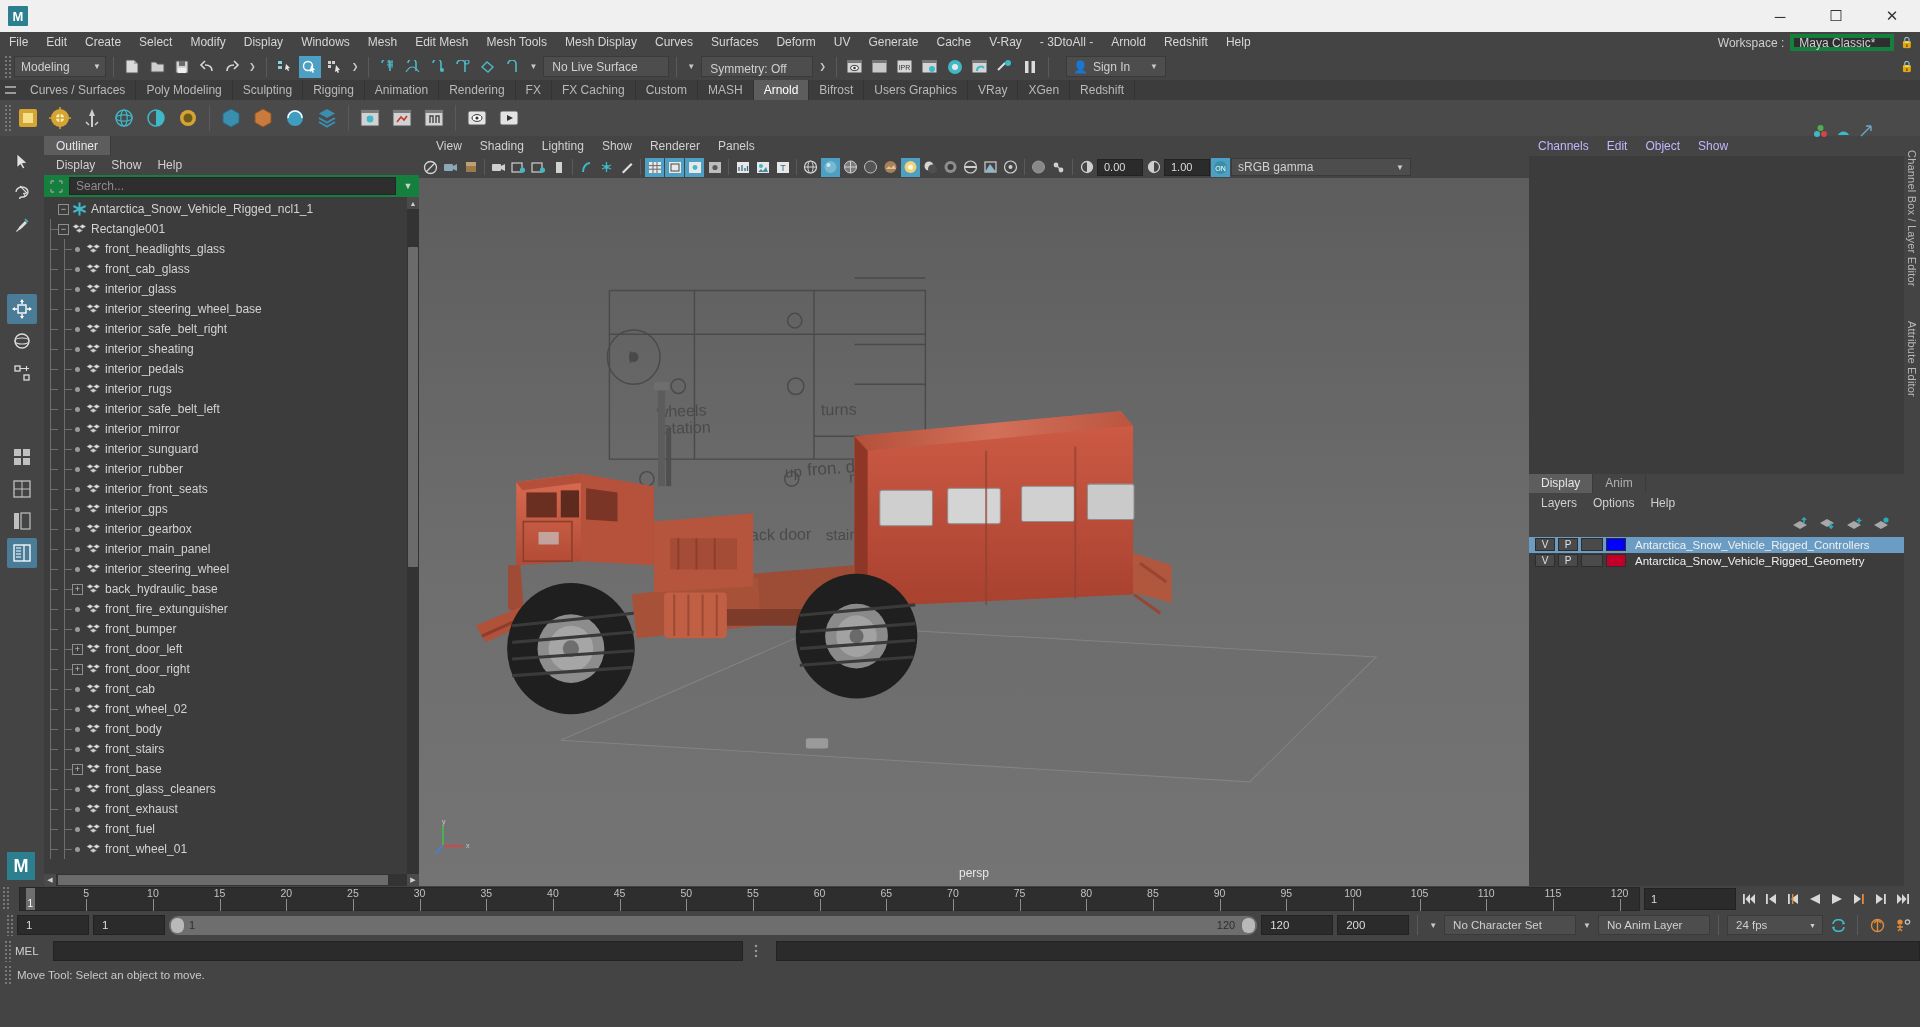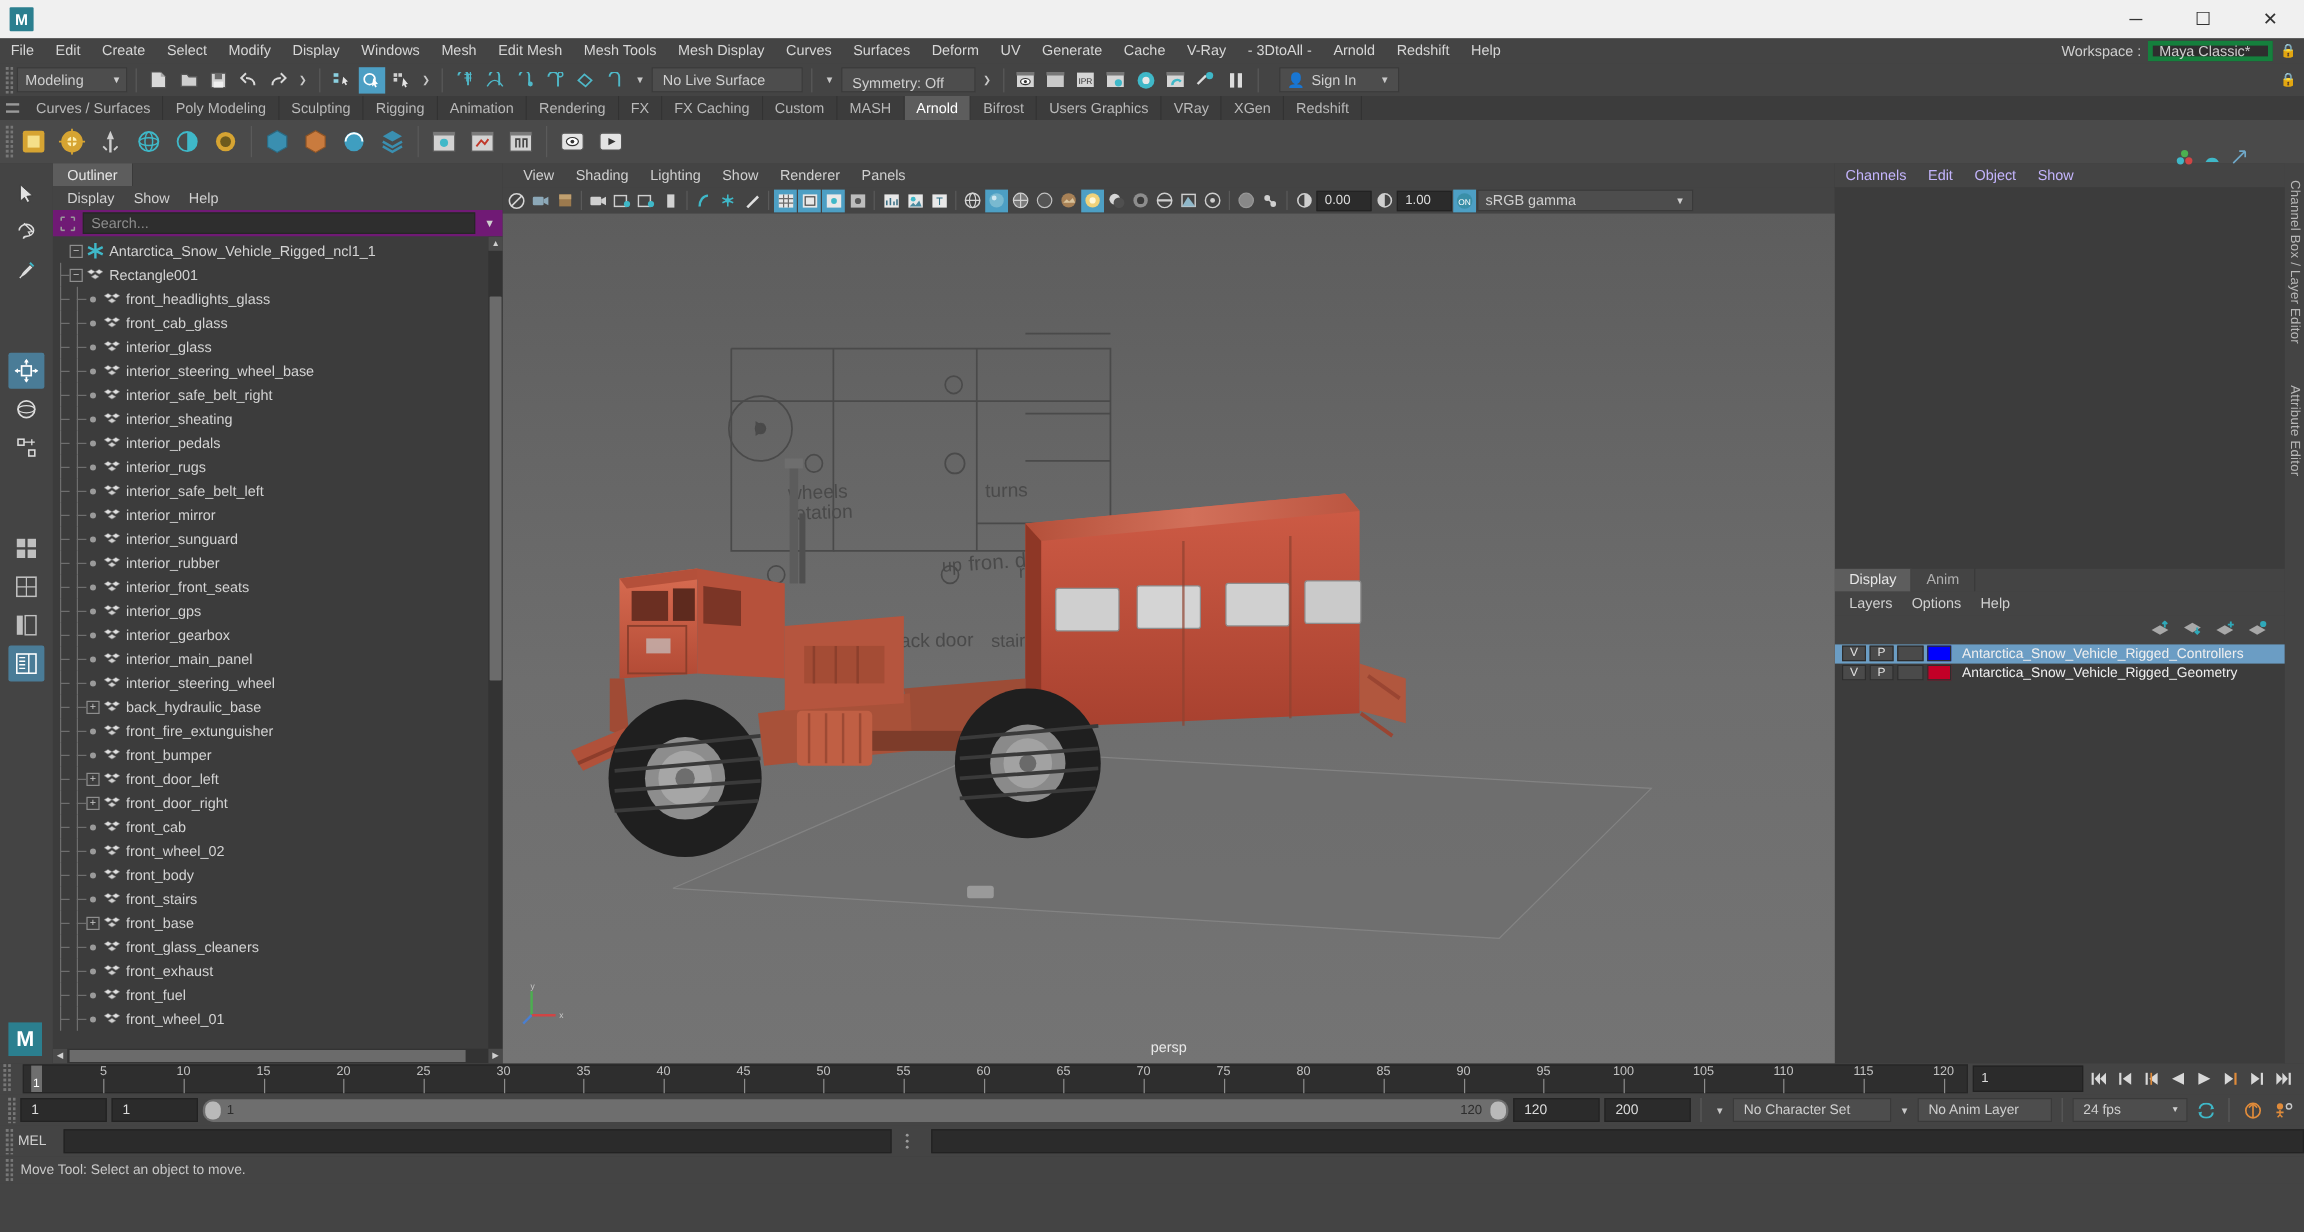--- a/index.html
+++ b/index.html
@@ -121,21 +121,21 @@
   
   #outliner { width: 375px; background: #3c3c3c; display: flex; flex-direction: column; }
   .panel-tabrow { height: 19px; display: flex; background: #444444; }
   .panel-tab {
     padding: 0 12px; font-size: 12px; display: flex; align-items: center;
     background: #5d5d5d; color: #e6e6e6; border-right: 1px solid #3a3a3a;
   }
   .panel-tab.inactive { background: #444; color: #b0b0b0; }
   .panel-menurow { height: 20px; display: flex; align-items: center; background: #444444; padding-left: 4px; }
   .panel-menurow .pm { padding: 0 8px; font-size: 12px; line-height: 20px; color: #d0d0d0; }
-  #search-row { height: 22px; display: flex; align-items: center; background: #701a75; padding: 0 2px; gap: 3px; }
+  #search-row { height: 22px; display: flex; align-items: center; background: #15803d; padding: 0 2px; gap: 3px; }
   #search-icon-box { width: 20px; height: 18px; display:flex; align-items:center; justify-content:center; }
   #search-input {
     flex: 1; height: 18px; background: #2e2e2e; border: 1px solid #262626;
     color: #8d8d8d; font-size: 12px; padding-left: 6px; font-family: "Liberation Sans", sans-serif;
   }
   #search-input::placeholder { color: #8d8d8d; }
   #search-dd { width: 18px; text-align: center; font-size: 9px; color: #cfcfcf; }
   #tree-wrap { flex: 1; display: flex; overflow: hidden; }
   #tree { flex: 1; overflow: hidden; padding-top: 2px; background:#3c3c3c; }
   .trow { height: 20px; display: flex; align-items: center; font-size: 12px; white-space: nowrap; color: #d3d3d3; }

